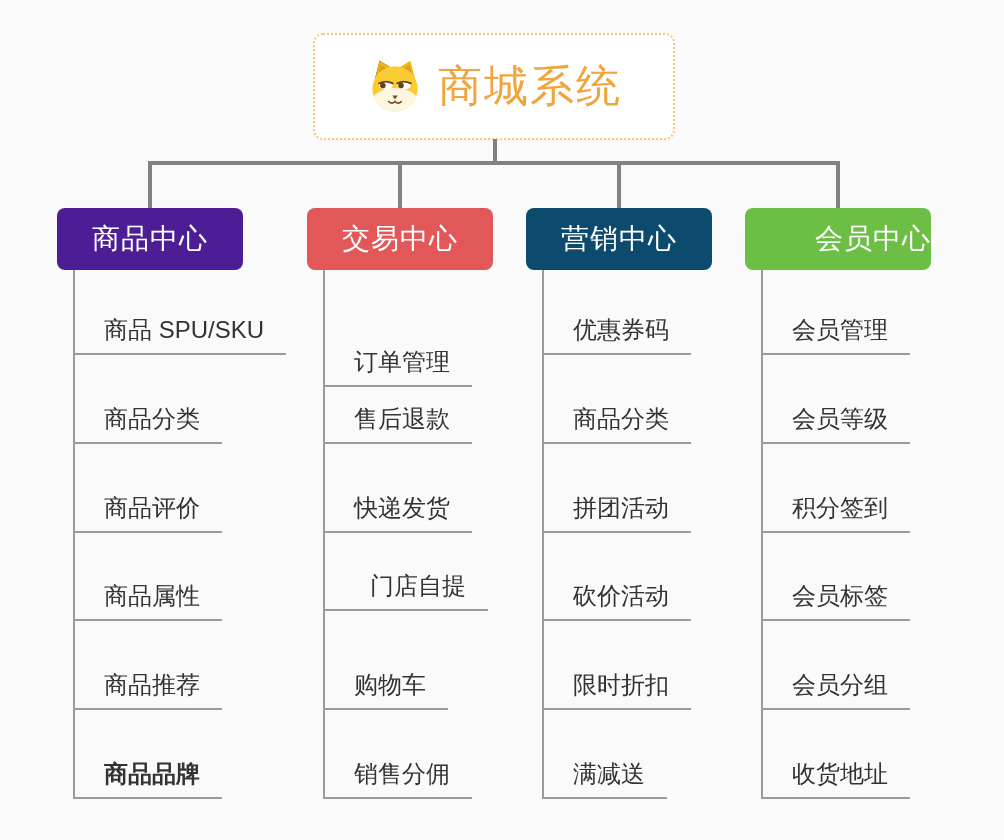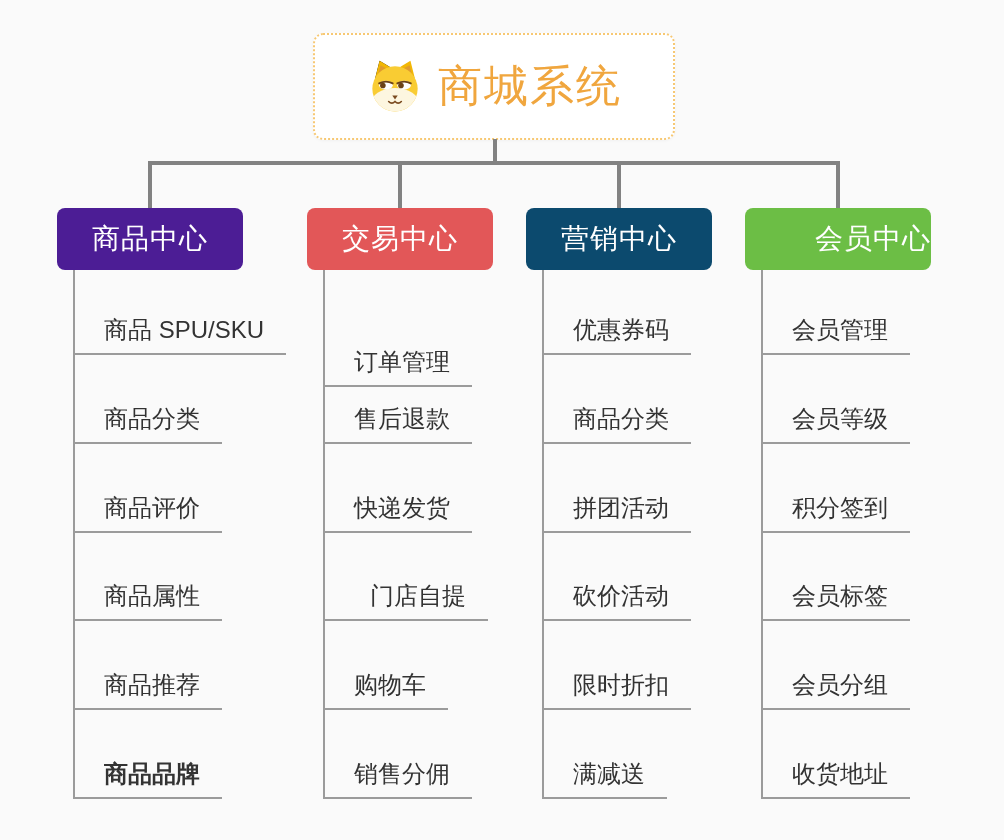--- a/index.html
+++ b/index.html
@@ -127,21 +127,21 @@
         <div class="leaf" style="top: 351px; border-bottom-color: rgb(155, 155, 155); color: rgb(51, 51, 51);">商品属性</div>
         <div class="leaf" style="top: 440px; border-bottom-color: rgb(155, 155, 155); color: rgb(51, 51, 51);">商品推荐</div>
         <div class="leaf" style="top: 529px; border-bottom-color: rgb(155, 155, 155); color: rgb(51, 51, 51); font-weight: bold;">商品品牌</div>
       </div>
       <div class="branch-header" style="left: 307px; top: 208px; background: rgb(226, 87, 88);">交易中心</div>
       <div class="branch-col" style="left: 323px; top: 270px;">
         <div class="vline" style="height: 529px; background: rgb(155, 155, 155);"></div>
         <div class="leaf" style="top: 85px; border-bottom-color: rgb(155, 155, 155); color: rgb(51, 51, 51); margin-top: 32px;">订单管理</div>
         <div class="leaf" style="top: 174px; border-bottom-color: rgb(155, 155, 155); color: rgb(51, 51, 51);">售后退款</div>
         <div class="leaf" style="top: 263px; border-bottom-color: rgb(155, 155, 155); color: rgb(51, 51, 51);">快递发货</div>
-        <div class="leaf" style="top: 351px; border-bottom-color: rgb(155, 155, 155); color: rgb(51, 51, 51); padding-left: 47px;">门店自提</div>
+        <div class="leaf" style="top: 341px; border-bottom-color: rgb(155, 155, 155); color: rgb(51, 51, 51); padding-left: 47px;">门店自提</div>
         <div class="leaf" style="top: 440px; border-bottom-color: rgb(155, 155, 155); color: rgb(51, 51, 51);">购物车</div>
         <div class="leaf" style="top: 529px; border-bottom-color: rgb(155, 155, 155); color: rgb(51, 51, 51);">销售分佣</div>
       </div>
       <div class="branch-header" style="left: 526px; top: 208px; background: #0c4a6e;">营销中心</div>
       <div class="branch-col" style="left: 542px; top: 270px;">
         <div class="vline" style="height: 529px; background: rgb(155, 155, 155);"></div>
         <div class="leaf" style="top: 85px; border-bottom-color: rgb(155, 155, 155); color: rgb(51, 51, 51);">优惠券码</div>
         <div class="leaf" style="top: 174px; border-bottom-color: rgb(155, 155, 155); color: rgb(51, 51, 51);">商品分类</div>
         <div class="leaf" style="top: 263px; border-bottom-color: rgb(155, 155, 155); color: rgb(51, 51, 51);">拼团活动</div>
         <div class="leaf" style="top: 351px; border-bottom-color: rgb(155, 155, 155); color: rgb(51, 51, 51);">砍价活动</div>

